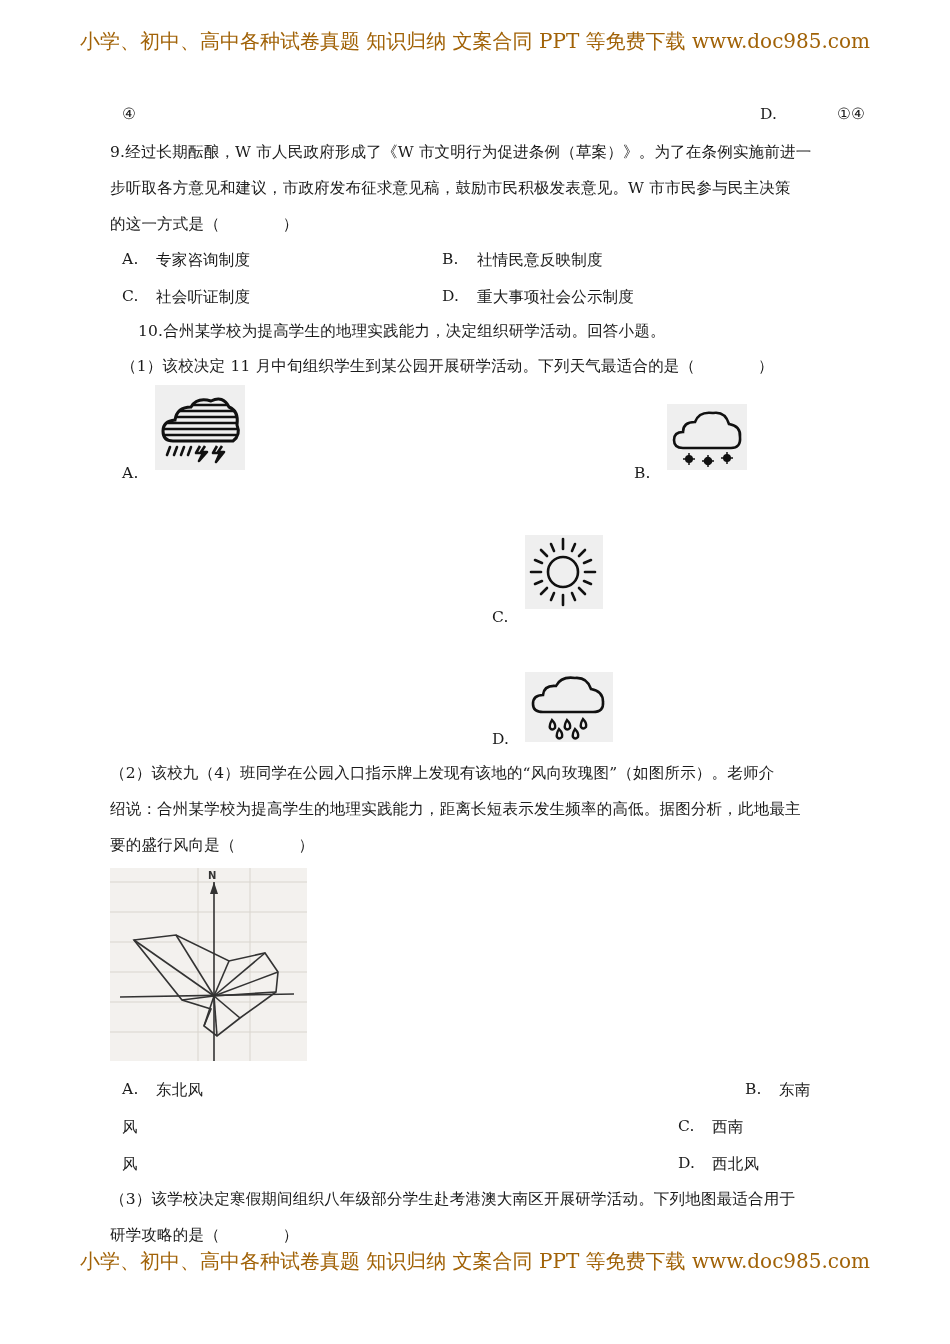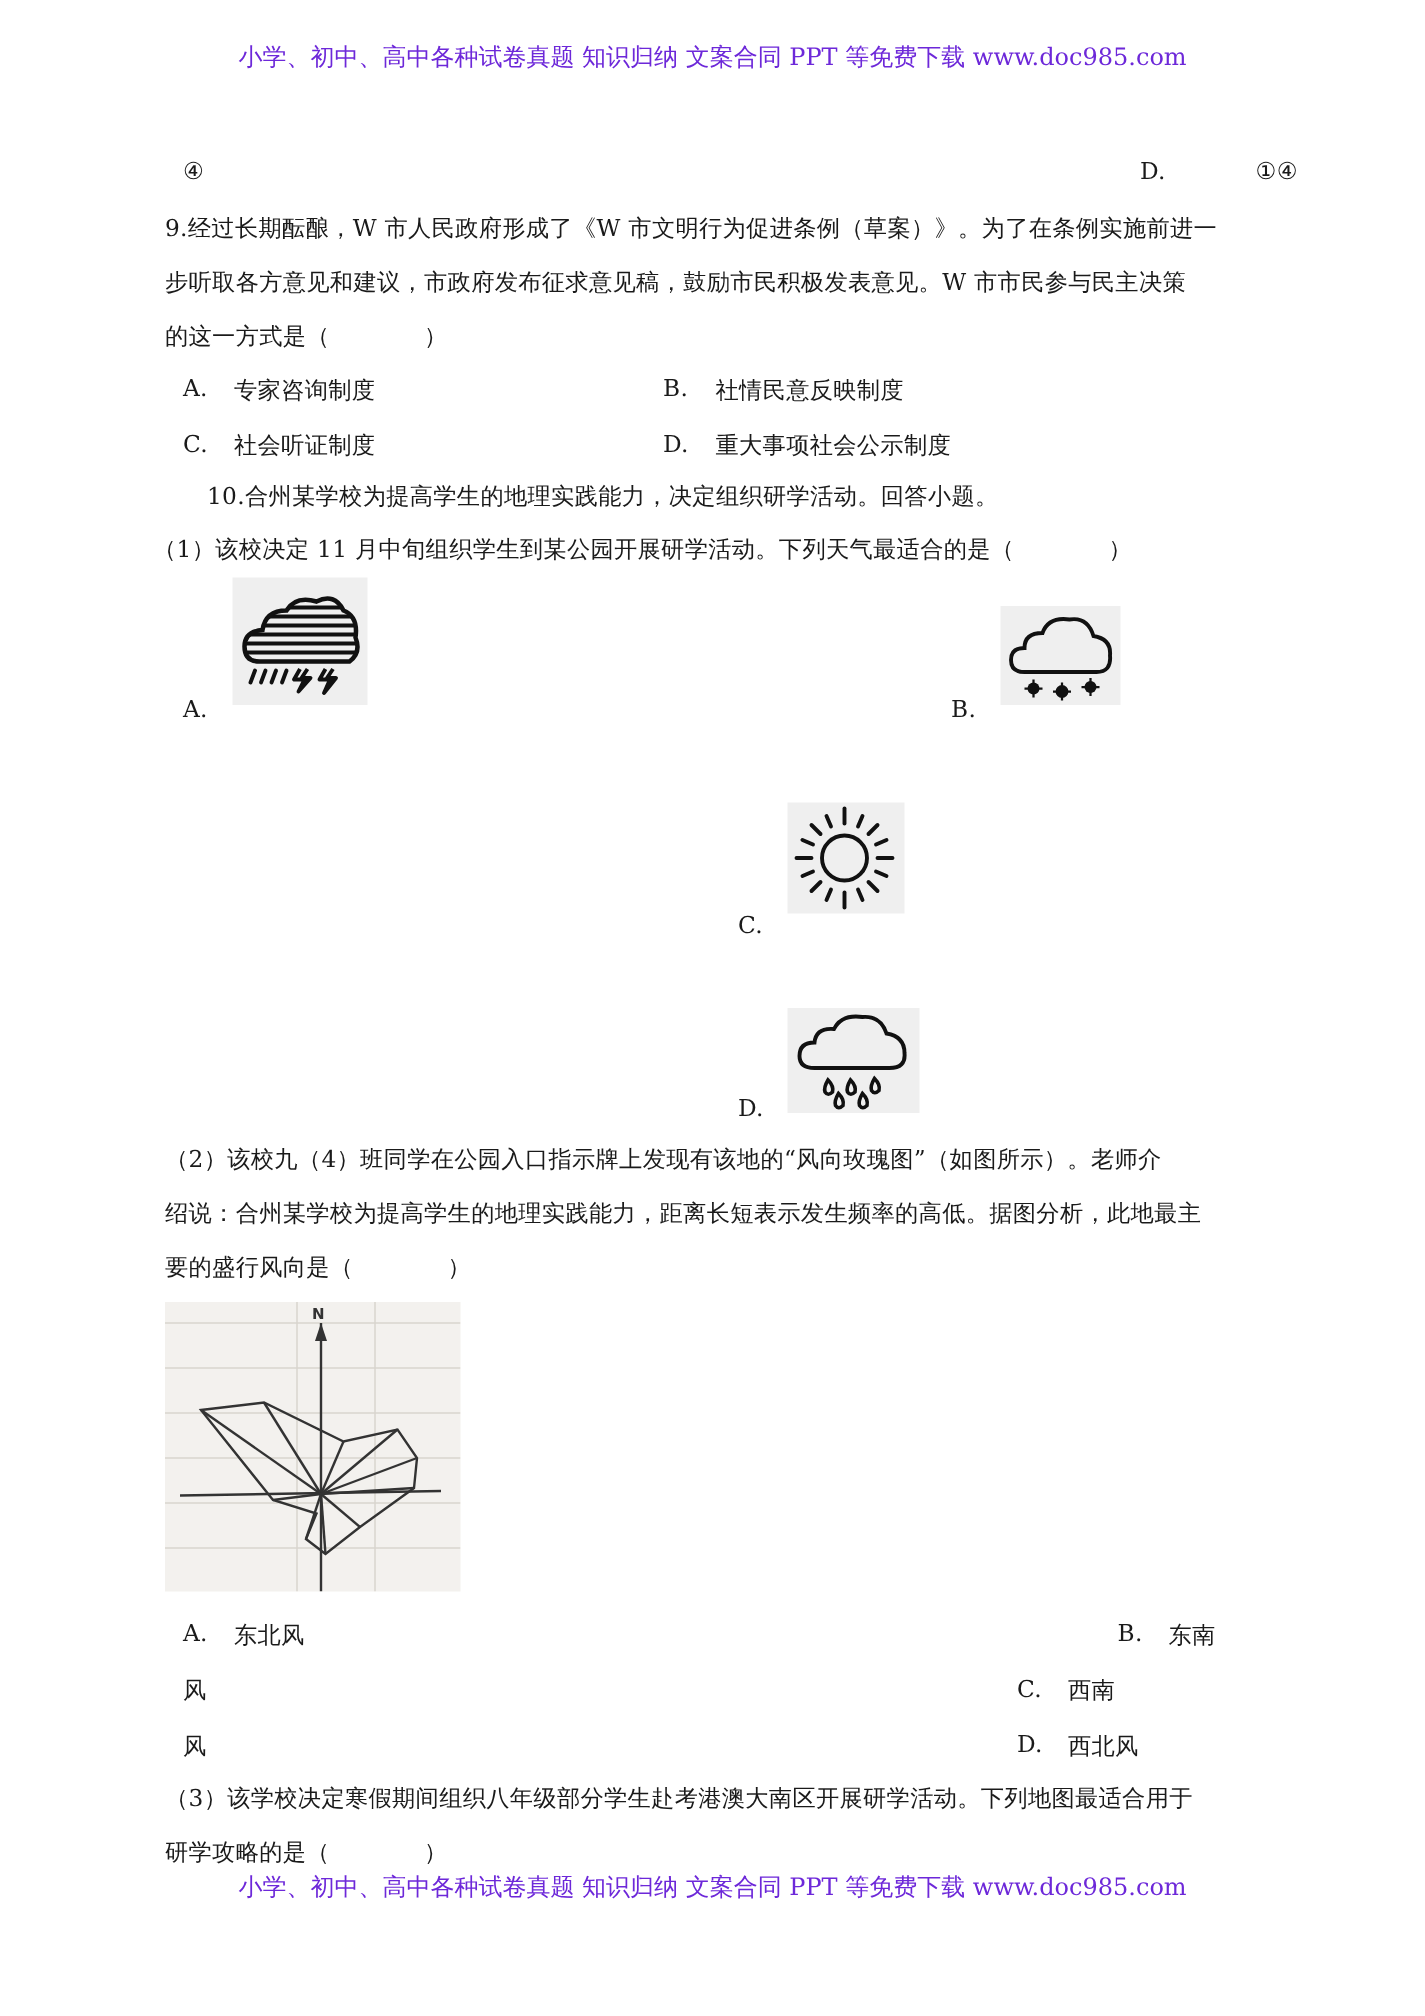--- a/index.html
+++ b/index.html
@@ -1,19 +1,19 @@
 <!DOCTYPE html>
 <html><head>
 <meta charset="utf-8">
 <style>
   html, body { margin: 0; padding: 0; background: #ffffff; }
   body { width: 950px; height: 1344px; position: relative; overflow: hidden;
          font-family: "DejaVu Serif", "Liberation Serif", serif; color: #1a1a1a; }
   .abs { position: absolute; white-space: nowrap; }
-  .hdr { font-size: 16px; left: 0; width: 950px; text-align: center; color: #6d28d9; }
+  .hdr { font-size: 20px; left: 0; width: 950px; text-align: center; color: #a16207; }
   .t { font-size: 15.5px; letter-spacing: 0.2px; }
   .icon-box { position: absolute; background: #efefef; }
   .icon-box svg { width: 100%; height: 100%; display: block; }
   .rose { position: absolute; left: 110px; top: 868px; width: 197px; height: 193px;
           background: #f3f1ee; }
   .rose svg { width: 100%; height: 100%; display: block; }
 </style>
 </head>
 <body>
 
@@ -42,21 +42,21 @@
   </div>
   <div>
     <span class="abs t" style="left:442px; top:287px;">D.</span>
     <span class="abs t" style="left:477px; top:287px;font-family:Liberation Mono, monospace;">重大事项社会公示制度</span>
   </div>
 </div>
 
 <div>
   <div class="abs t" style="left:110px; top:321px;margin-left:28px;">10.合州某学校为提高学生的地理实践能力，决定组织研学活动。回答小题。</div>
 
-  <div class="abs t" style="left:102px; top:356px;">（1）该校决定 11 月中旬组织学生到某公园开展研学活动。下列天气最适合的是（　　　　）</div>
+  <div class="abs t" style="left:121px; top:356px;">（1）该校决定 11 月中旬组织学生到某公园开展研学活动。下列天气最适合的是（　　　　）</div>
 
   <div>
     <span class="abs t" style="left:122px; top:464px;">A.</span>
     <div class="icon-box" style="left:155px; top:385px; width:90px; height:85px;">
       <svg viewBox="0 0 90 85">
         <defs>
             <clipPath id="cloudclip">
               <path d="M18 56 Q8 56 8 46 Q8 36 20 35 Q22 22 36 22 Q42 12 56 16 Q68 10 74 22 Q84 26 82 40 Q86 50 78 56 Z"></path>
             </clipPath>
           </defs>

